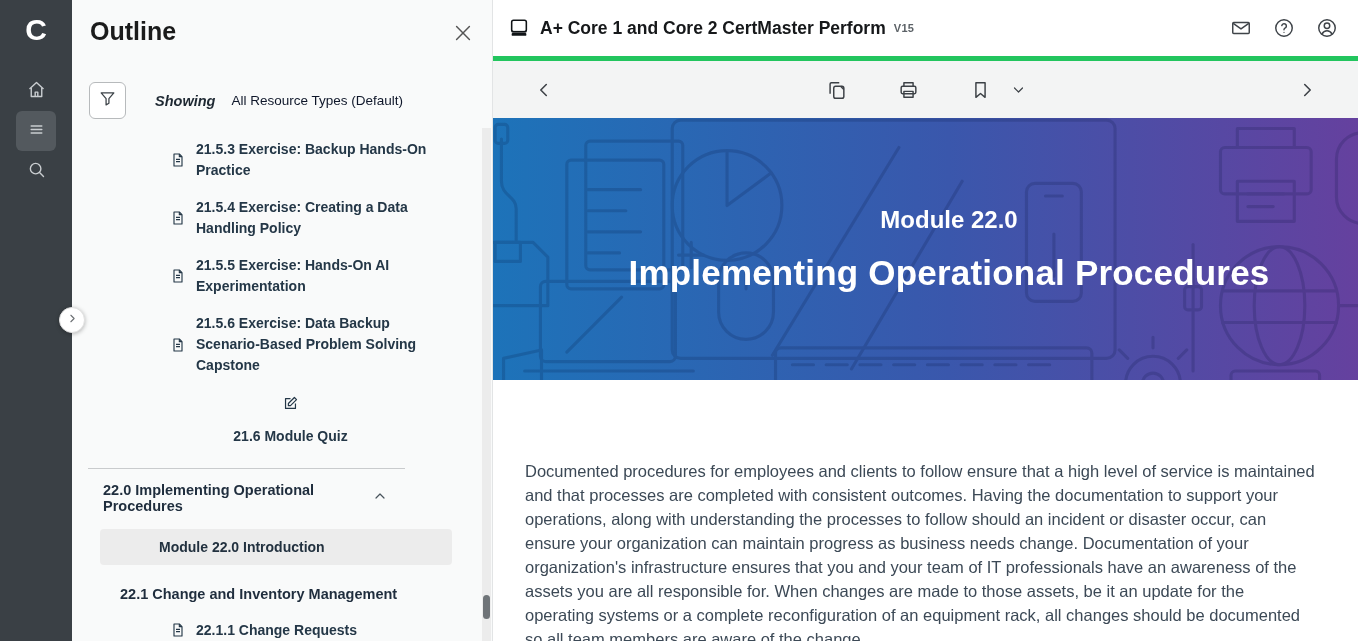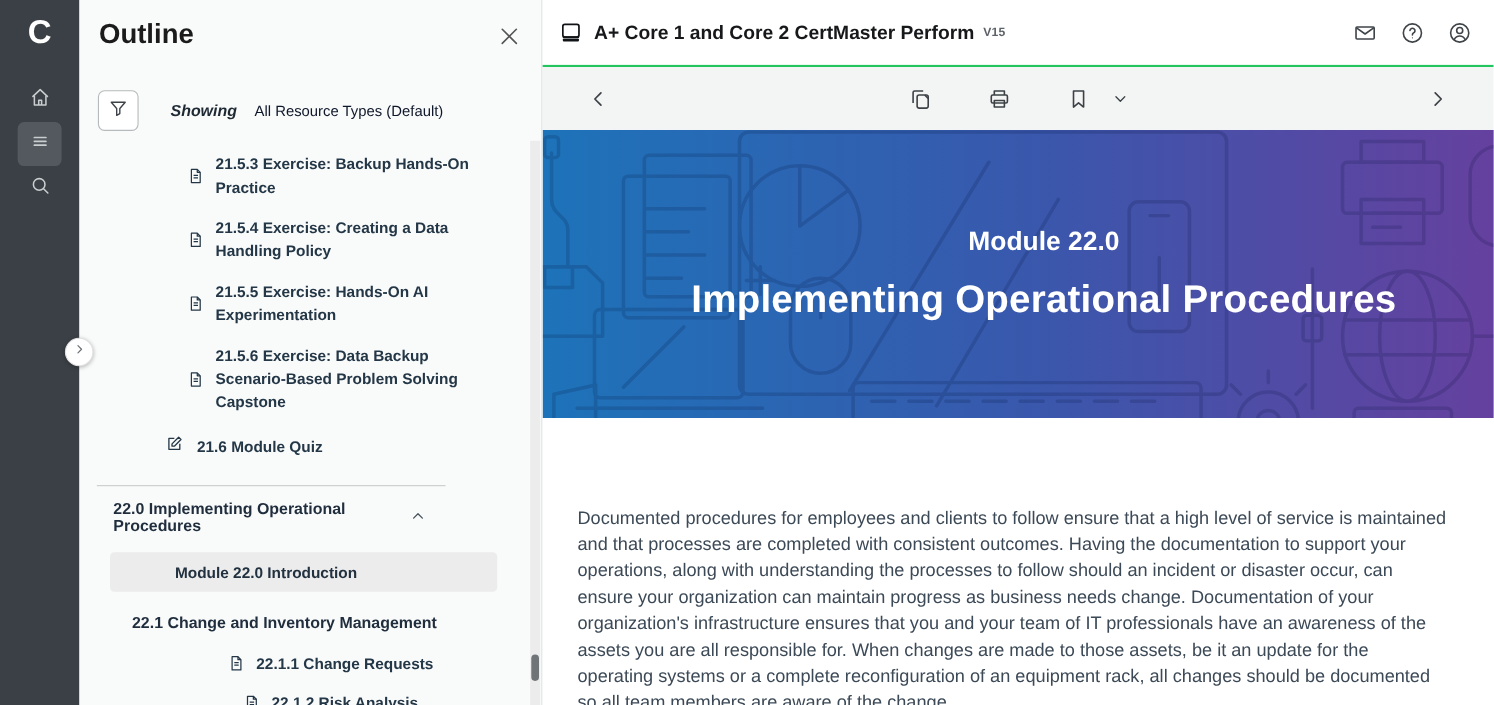--- a/index.html
+++ b/index.html
@@ -30,50 +30,50 @@
     display:flex; align-items:center; justify-content:center; color:#3d4348; cursor:pointer; }
   .filter-btn svg { width:19px; height:19px; }
   .showing { margin-left:29px; font-size:14.5px; font-weight:700; color:#1f2933;font-style:italic; }
   .filter-value { margin-left:16px; font-size:13.5px; color:#0f172a; }
 
   .o-list { position:absolute; left:0; top:139px; width:359px; }
   .o-item { display:flex; align-items:center; gap:10px; margin-left:98px; margin-bottom:16px;
     cursor:pointer; }
   .o-item .doc { flex:0 0 auto; width:16px; height:16px; color:#243747; }
   .o-item .label { max-width:236px; font-size:14px; font-weight:600; line-height:21px; color:#243747; }
-  .o-quiz { display:flex; align-items:center; gap:12px; margin-left:78px; margin-top:19px; cursor:pointer; }
+  .o-quiz { display:flex; align-items:center; gap:12px; margin-left:78px; margin-top:19px; cursor:pointer;flex-direction:column; }
   .o-quiz svg { width:17px; height:17px; color:#243747; }
   .o-quiz .label { font-size:14px; font-weight:600; color:#243747; }
   .o-divider { margin:24px 26px 0 16px; border:none; border-top:1px solid #c9cbcd; }
   .o-section { display:flex; align-items:center; justify-content:space-between;
     margin:13px 43px 0 31px; cursor:pointer; }
   .o-section .label { font-size:14.5px; font-weight:700; color:#1f2d3d; }
   .o-section svg { width:16px; height:16px; color:#49535c; }
   .o-selected { margin:15px 0 0 28px; width:352px; height:36px; background:#ececec; border-radius:4px;
     display:flex; align-items:center; padding-left:18px; cursor:pointer; }
   .o-selected .label { font-size:14px; font-weight:600; color:#22313f;padding-left:41px; }
   .o-sub { margin:21px 0 0 48px; font-size:14.5px; font-weight:700; color:#1f2d3d; cursor:pointer; }
-  .o-leaf { display:flex; align-items:center; gap:10px; margin:20px 0 0 98px; cursor:pointer;justify-content:center; }
+  .o-leaf { display:flex; align-items:center; gap:10px; margin:20px 0 0 98px; cursor:pointer; }
   .o-leaf .doc { width:16px; height:16px; color:#243747; }
   .o-leaf .label { font-size:14px; font-weight:600; color:#243747; }
 
   .o-scroll-track { position:absolute; right:1px; top:128px; bottom:0; width:9px; background:#ececec; }
   .o-scroll-thumb { position:absolute; left:1px; top:467px; width:7px; height:24px; background:#6f7478;
     border-radius:4px; cursor:pointer; }
 
   
   .expand-btn { position:absolute; left:59px; top:307px; width:26px; height:26px; border-radius:50%;
     background:#fff; border:1px solid #e1e1e1; box-shadow:0 1px 4px rgba(0,0,0,.28); z-index:8;
     display:flex; align-items:center; justify-content:center; color:#6b6f73; cursor:pointer; }
   .expand-btn svg { width:13px; height:13px; }
 
   
   .main { position:absolute; left:493px; top:0; width:865px; height:641px; background:#fff; }
   .main-header { position:absolute; left:0; top:0; width:865px; height:61px; background:#fff;
-    border-bottom:2px solid #22c55e; display:flex; align-items:center; padding:0 20px 0 15px; }
+    border-bottom:5px solid #22c55e; display:flex; align-items:center; padding:0 20px 0 15px; }
   .course-icon { width:22px; height:22px; color:#101417; flex:0 0 auto; }
   .course-title { margin-left:10px; font-size:17.5px; font-weight:700; color:#16181a; white-space:nowrap; }
   .course-version { margin-left:8px; font-size:11px; font-weight:700; color:#5c6267; letter-spacing:.3px; }
   .header-actions { margin-left:auto; display:flex; align-items:center; gap:21px; color:#3f4449; }
   .hdr-ic { width:22px; height:22px; cursor:pointer; }
   .hdr-ic svg { width:22px; height:22px; }
 
   .toolbar { position:absolute; left:0; top:61px; width:865px; height:57px; background:#f3f4f4;
     display:flex; align-items:center; padding:0 40px; color:#3c4146; }
   .tb-ic { width:22px; height:22px; cursor:pointer; }

